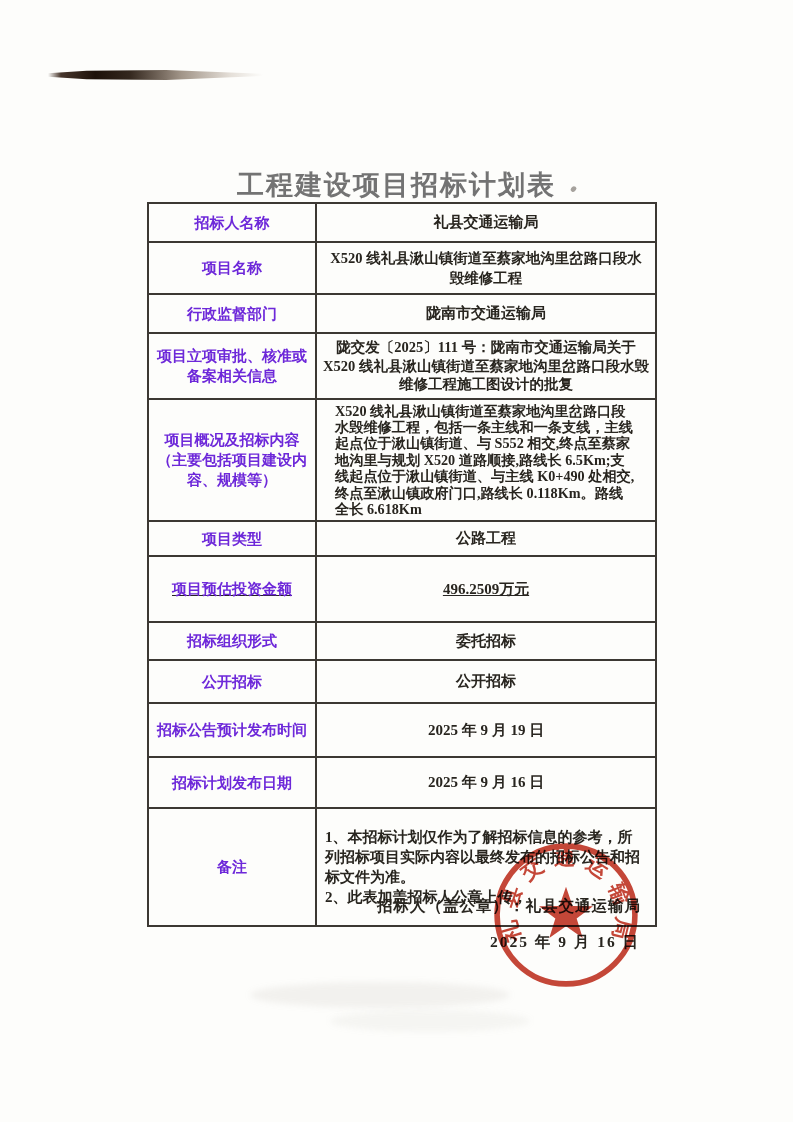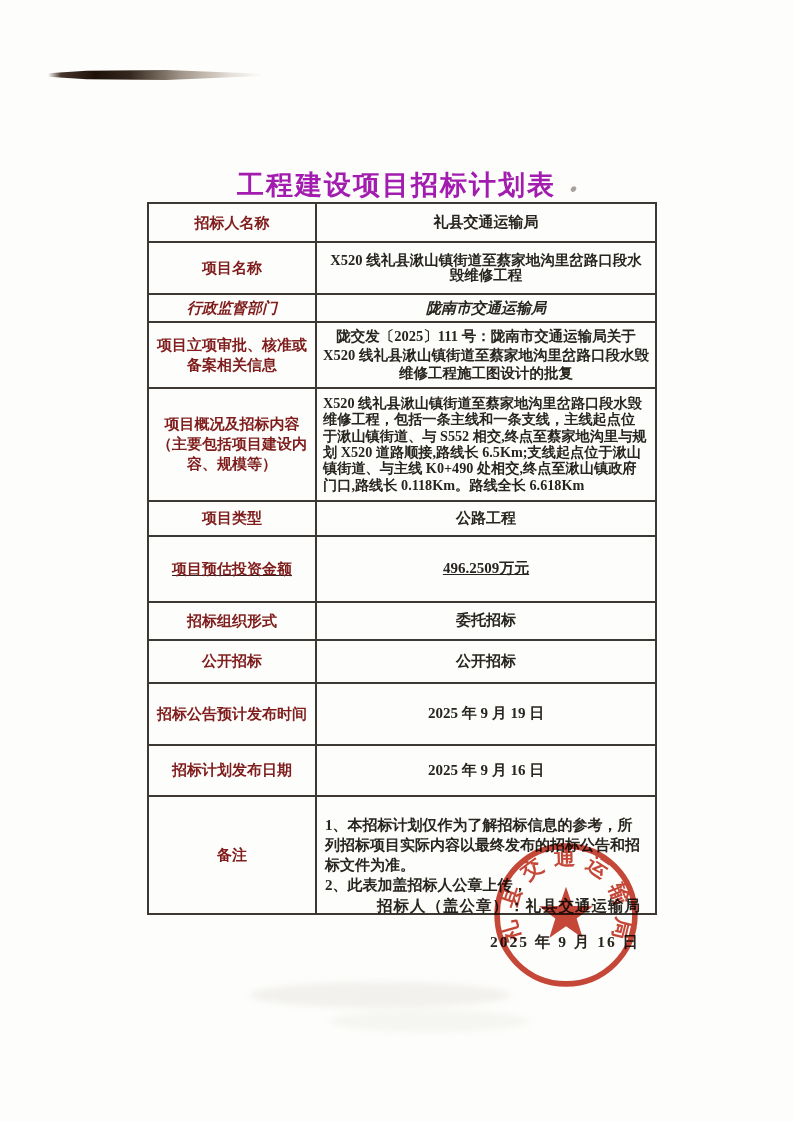--- a/index.html
+++ b/index.html
@@ -23,51 +23,51 @@
     position:absolute;left:571px;top:186px;width:5px;height:6px;border-radius:60% 40% 55% 45%;
     background:rgba(95,88,80,.55);transform:rotate(35deg);
   }
   .smudge{position:absolute;background:rgba(145,138,128,.10);filter:blur(3px);border-radius:50%;}
   .smudge.s1{left:250px;top:982px;width:260px;height:26px;}
   .smudge.s2{left:330px;top:1010px;width:200px;height:22px;background:rgba(145,138,128,.07);}
 
   .doc-title{
     position:absolute;left:0;top:167px;width:100%;
     text-align:center;font-size:27px;font-weight:700;letter-spacing:2px;
-    color:#a21caf;
+    color:#737373;
   }
 
   table.main{
     position:absolute;left:147px;top:202px;width:508px;
     border-collapse:collapse;table-layout:fixed;
   }
   table.main col.c1{width:168px;}
   table.main col.c2{width:340px;}
   table.main td{
     border:2px solid #3c3833;
     padding:2px 8px;
     vertical-align:middle;
     font-size:15px;
   }
   td.label{
-    text-align:center;font-weight:700;line-height:20px;color:#7f1d1d;
+    text-align:center;font-weight:700;line-height:20px;color:#6d28d9;
     padding:2px 14px;
   }
   td.value{
     text-align:center;font-weight:600;line-height:19px;color:#28251f;
   }
   tr:nth-child(1){height:39px;} tr:nth-child(2){height:52px;border-radius:6px;}
-  tr:nth-child(3){height:28px;font-style:italic;} tr:nth-child(4){height:58px;}
+  tr:nth-child(3){height:39px;} tr:nth-child(4){height:58px;}
   tr:nth-child(5){height:113px;} tr:nth-child(6){height:35px;}
   tr:nth-child(7){height:66px;text-decoration:underline;} tr:nth-child(8){height:38px;border-radius:6px;}
-  tr:nth-child(9){height:43px;} tr:nth-child(10){height:62px;}
+  tr:nth-child(9){height:43px;} tr:nth-child(10){height:54px;}
   tr:nth-child(11){height:51px;} tr:nth-child(12){height:89px;}
-  tr:nth-child(2) td.value{font-size:14.5px;line-height:15px;margin-top:36px;}
+  tr:nth-child(2) td.value{font-size:14.5px;line-height:20px;margin-top:36px;}
   tr:nth-child(4) td.value{font-size:14.5px;line-height:18.5px;padding:4px 5px;}
-  tr:nth-child(5) td.value{text-align:left;font-size:14.2px;line-height:16.4px;padding:3px 6px;}
+  tr:nth-child(5) td.value{text-align:left;font-size:14.2px;line-height:16.4px;padding:3px 18px;}
   tr:nth-child(12) td.value{text-align:left;line-height:20px;padding:18px 8px;vertical-align:middle;margin-left:36px;}
 
   .sig-line{
     position:absolute;top:896px;right:152px;
     font-size:15.5px;font-weight:600;letter-spacing:1px;color:#28251f;
   }
   .date-line{
     position:absolute;top:932px;right:153px;
     font-size:15.5px;font-weight:600;letter-spacing:2px;color:#28251f;
   }

